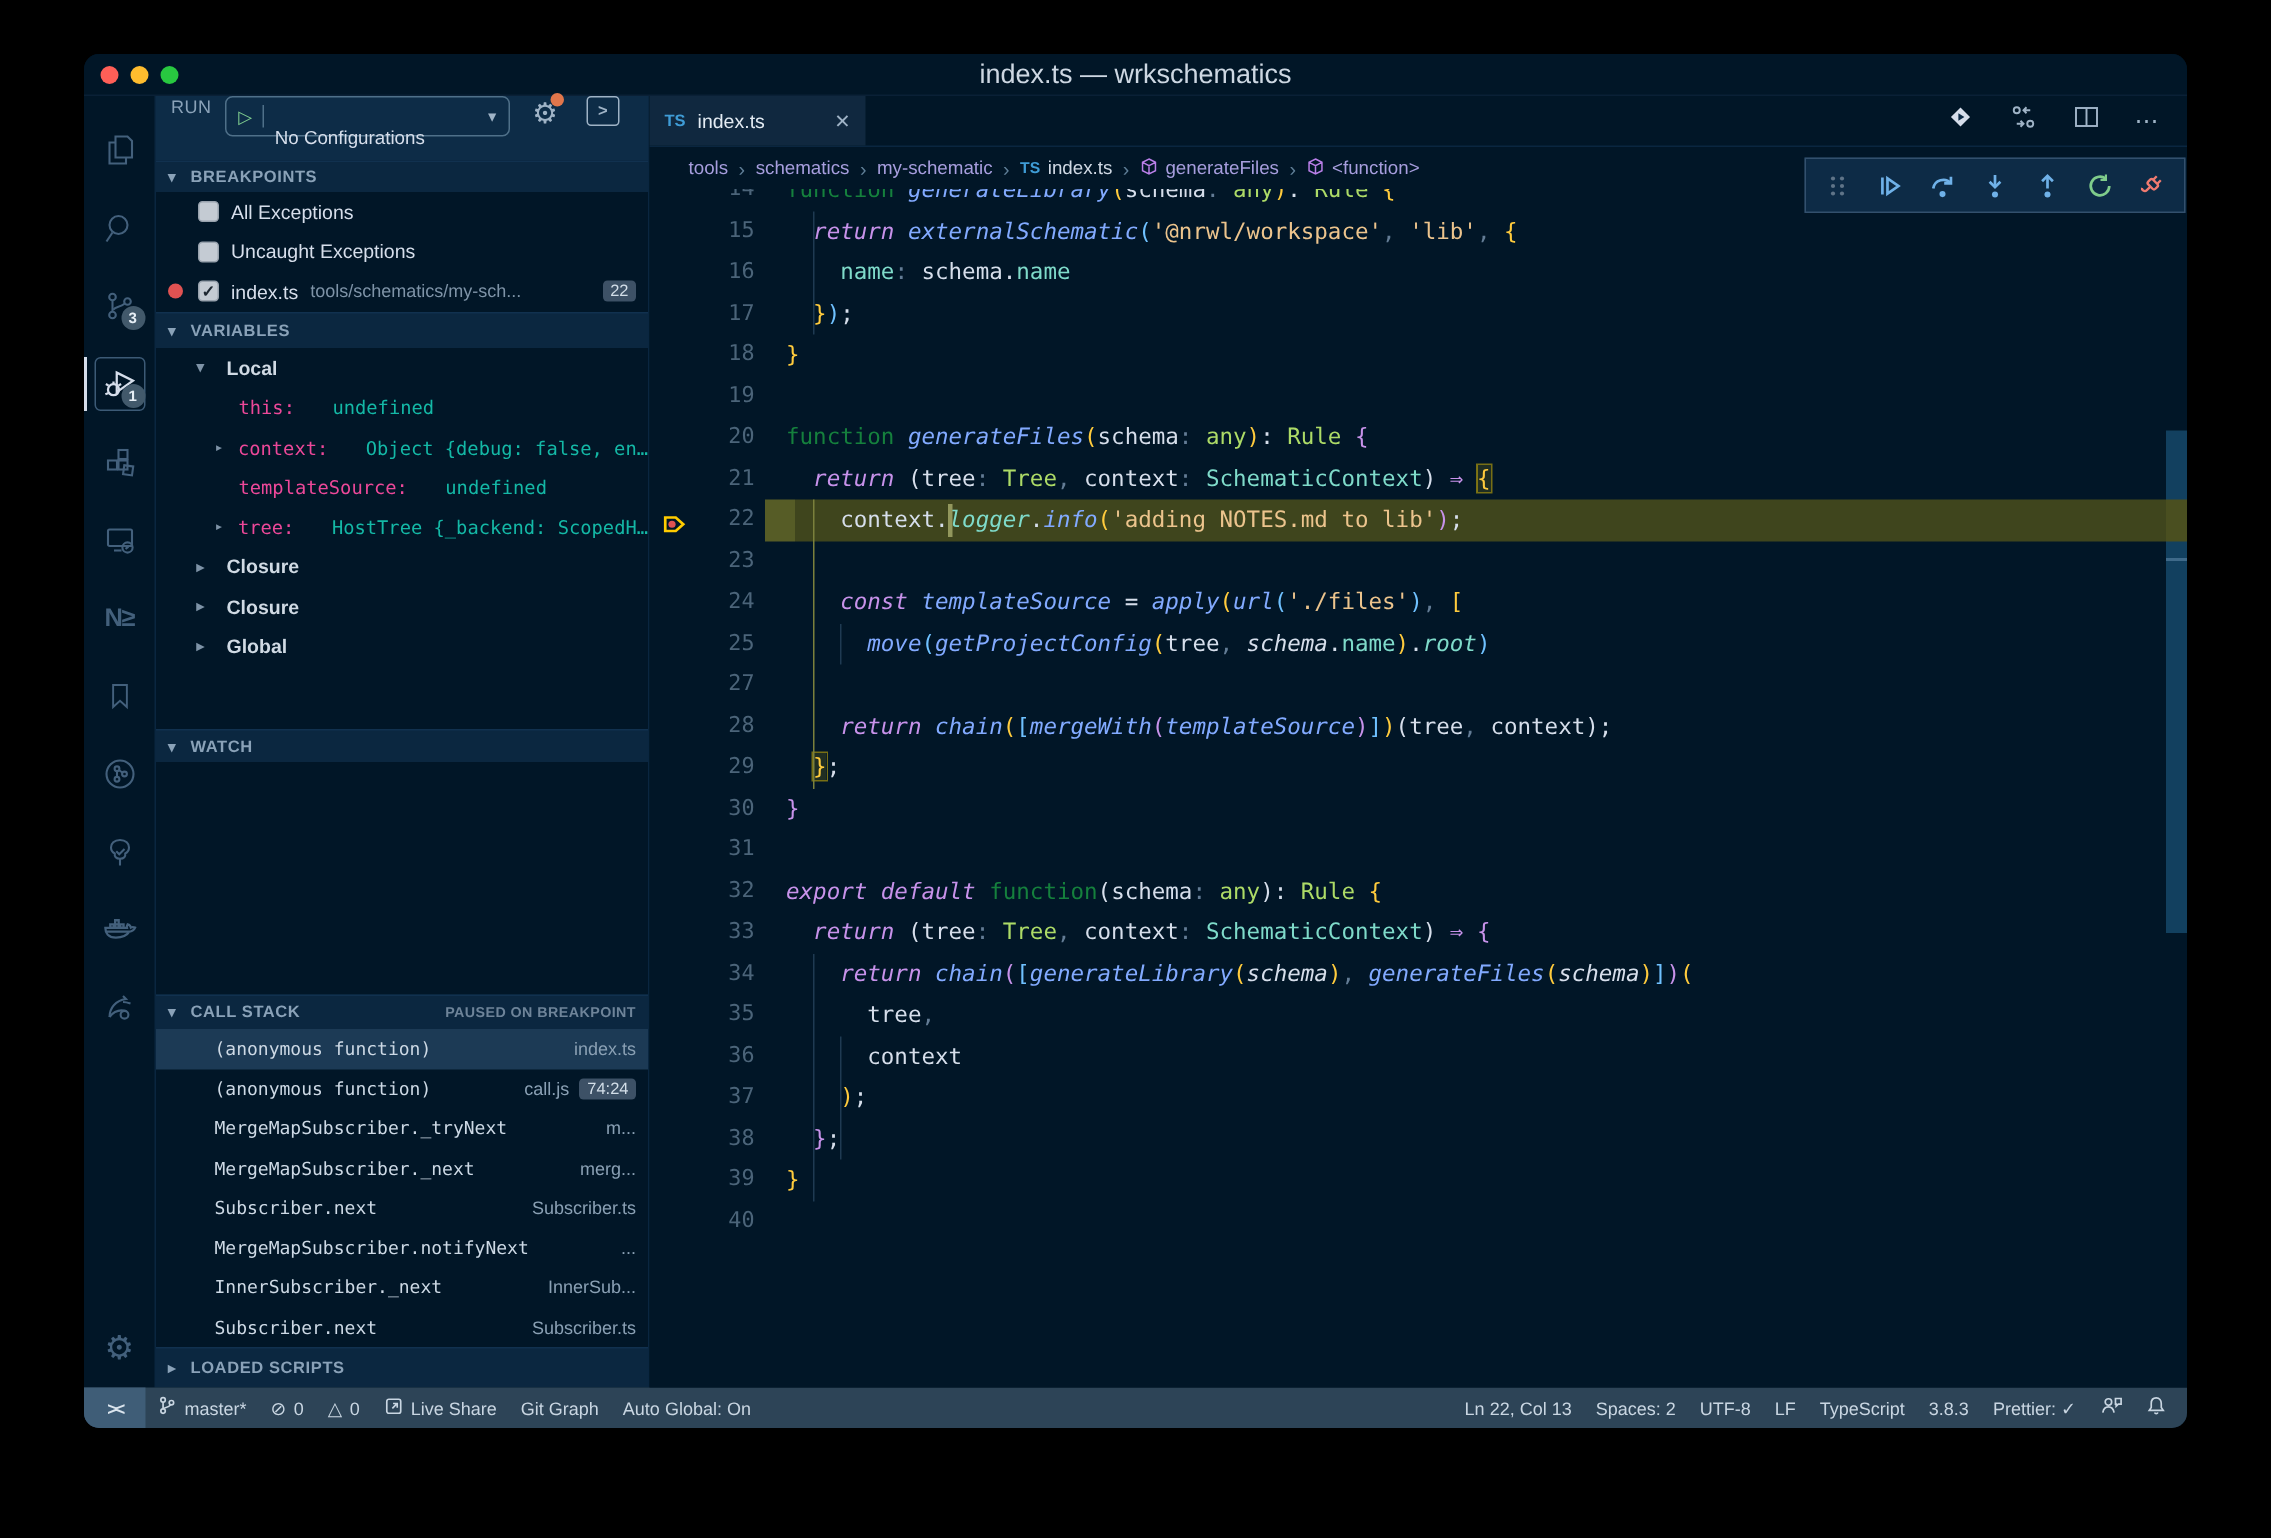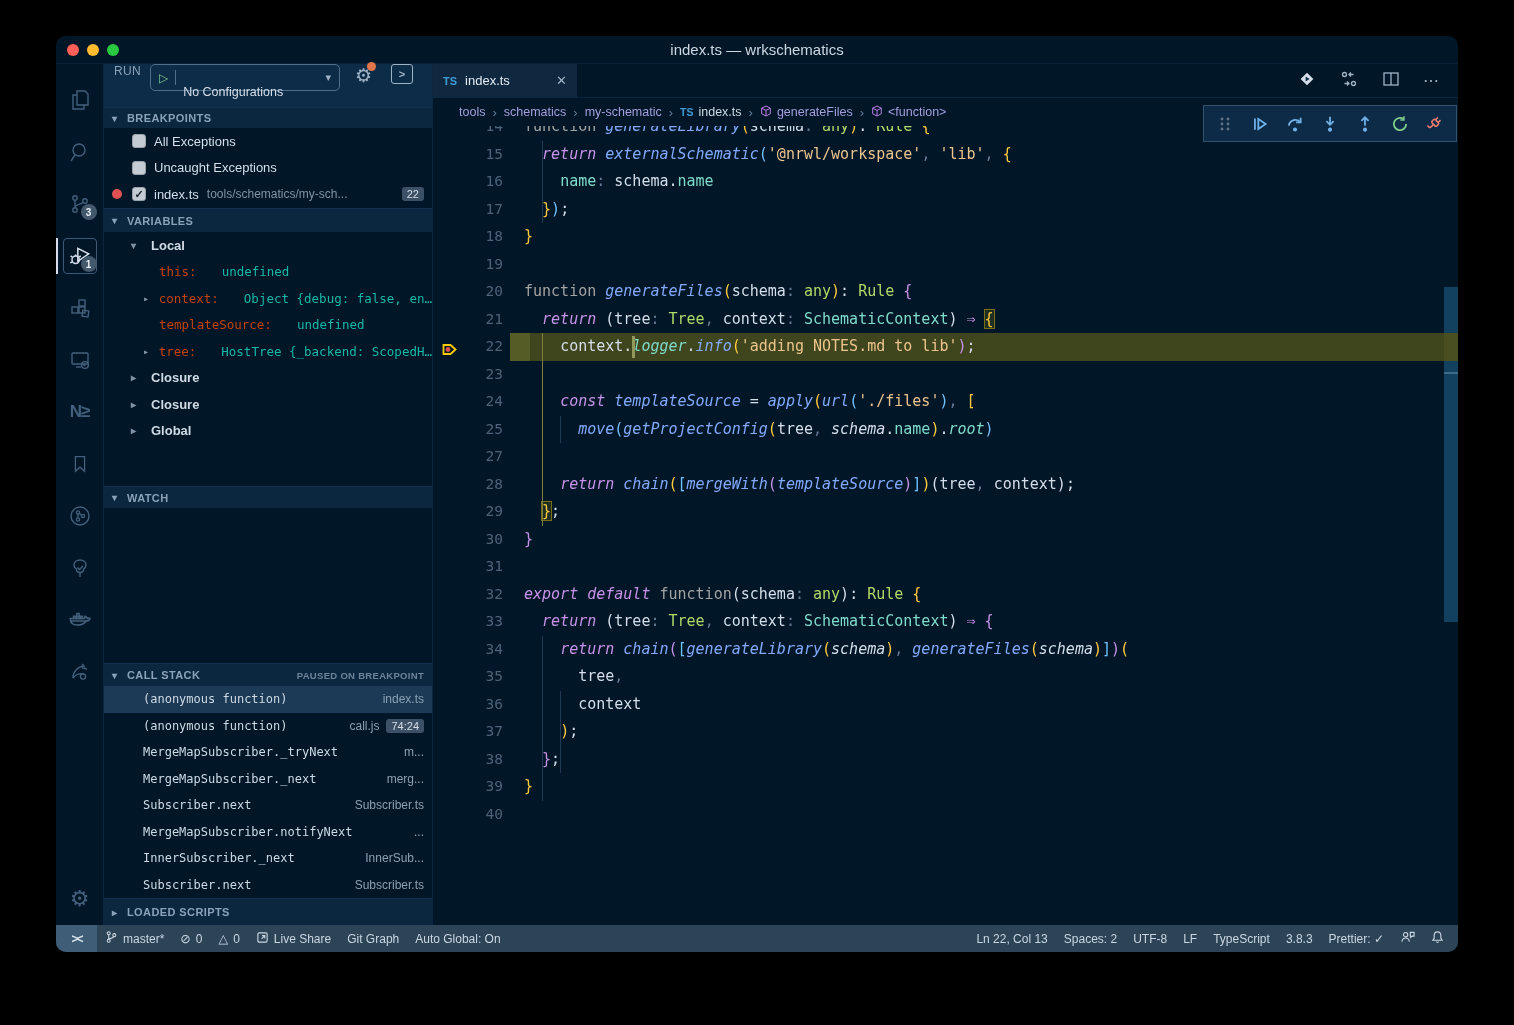--- a/index.html
+++ b/index.html
@@ -8,21 +8,21 @@
   .window { position:absolute; left:56px; top:36px; width:1402px; height:916px;
             background:#011627; border-radius:10px; overflow:hidden; color:#d6deeb;
             display:flex; flex-direction:column; }
 
   
   .titlebar { height:28px; flex:0 0 28px; background:#011627; position:relative;
               display:flex; align-items:center; justify-content:center; border-bottom:1px solid #0a2036;}
   .traffic { position:absolute; left:11px; top:8px; display:flex; gap:8px; }
   .tl { width:12px; height:12px; border-radius:50%; }
   .tl.r{background:#ff5f57} .tl.y{background:#febc2e} .tl.g{background:#28c840}
-  .win-title { font-size:15px; color:#cdd7e2; }
+  .win-title { font-size:18px; color:#cdd7e2; }
 
   
   .main { flex:1 1 auto; display:flex; min-height:0; }
 
   
   .activitybar { width:48px; flex:0 0 48px; background:#011627; border-right:1px solid #0a2640;
                  display:flex; flex-direction:column; align-items:center; padding-top:10px; }
   .ab-item { width:48px; height:52px; display:flex; align-items:center; justify-content:center; position:relative; color:#43607c; }
   .ab-item svg { stroke:#43607c; fill:none; stroke-width:1.4; }
   .ab-item.active { color:#d6deeb; }
@@ -61,21 +61,21 @@
   .checkbox { width:14px; height:14px; border-radius:3px; background:#c4cbd3; border:1px solid #98a2ad;
               display:flex; align-items:center; justify-content:center; font-size:11px; color:#1d2731; font-weight:bold;}
   .bp-label { color:#d6deeb; }
   .bp-path { color:#7e93a7; font-size:12px; white-space:nowrap; overflow:hidden; }
   .badge { background:#3d5166; color:#d3dee8; border-radius:3px; font-size:11px; padding:1px 5px; margin-left:auto; margin-right:8px;}
 
   .var-scope { height:26.5px; display:flex; align-items:center; padding-left:27px; gap:6px; font-weight:bold; color:#d0dae4;}
   .var-row { height:26.5px; display:flex; align-items:center; padding-left:55px; gap:0;
              font-family:"DejaVu Sans Mono",monospace; font-size:12.5px; white-space:nowrap; overflow:hidden;} 
   .var-chev { color:#7e93a7; font-size:10px; width:16px; margin-left:-16px; }
-  .var-name { color:#c2410c;text-align:right; }
+  .var-name { color:#ec4899;text-align:right; }
   .var-val { color:#14b8a6;margin-left:25px; }
   .tree-chev { color:#7e93a7; font-size:10px; width:14px; }
 
   .cs-row { height:26.5px; display:flex; align-items:center; padding:0 8px 0 39px;
             font-family:"DejaVu Sans Mono",monospace; font-size:12px; color:#cdd9e5; }
   .cs-row.selected { background:#1c3a55; }
   .cs-file { margin-left:auto; font-family:"Liberation Sans",sans-serif; font-size:12px; color:#8aa0b4; }
   .cs-badge { background:#3d5166; color:#d3dee8; border-radius:3px; font-size:11px; padding:1px 5px; margin-left:7px; font-family:"Liberation Sans",sans-serif;}
 
   
@@ -99,21 +99,21 @@
   .code-viewport { flex:1 1 auto; position:relative; overflow:hidden; font-family:"DejaVu Sans Mono",monospace; font-size:15px; }
   #code-lines { margin-top:-13px; }
   .code-line { height:27.5px; line-height:27.5px; display:flex; white-space:pre; position:relative; }
   .code-line .num { width:56px; margin-left:14px; text-align:right; color:#4b6479; flex:0 0 56px; font-size:14.5px;}
   .code-line .codetext { margin-left:21px; }
   .code-line.active { background:linear-gradient(to right, transparent 0 77px, #565c26 77px 97px, #3f451d 97px 100%); }
   .glyph-arrow { position:absolute; left:9px; top:6px; }
   .cursor { position:absolute; left:199px; top:3px; bottom:3px; width:2.5px; background:#92975c; }
   .guide { position:absolute; width:1px; }
 
-  .tk-k{color:#c792ea;font-style:italic} .tk-kp{color:#a3a3a3}
+  .tk-k{color:#c792ea;font-style:italic} .tk-kp{color:#15803d}
   .tk-f{color:#82aaff;font-style:italic} .tk-t{color:#addb67}
   .tk-c{color:#7fdbca} .tk-ci{color:#7fdbca;font-style:italic}
   .tk-s{color:#ecc48d} .tk-w{color:#d6deeb} .tk-wi{color:#d6deeb;font-style:italic}
   .tk-g{color:#ffcb3d} .tk-p{color:#c792ea} .tk-b{color:#6fc1ff} .tk-d{color:#637c95}
   .tk-gb{color:#ffcb3d; box-shadow:0 0 0 1px #ffd60277; background:#ffd60220;}
 
   .ruler { position:absolute; right:0; top:0; bottom:0; width:14px; }
   .ruler-slider { position:absolute; right:0; top:161px; height:335px; width:14px; background:#12405f; }
   .ruler-band { position:absolute; right:0; top:207px; height:28px; width:14px; background:#4a4f20; }
   .ruler-tick { position:absolute; right:0; top:246px; height:2px; width:14px; background:#3f6a8a; }

